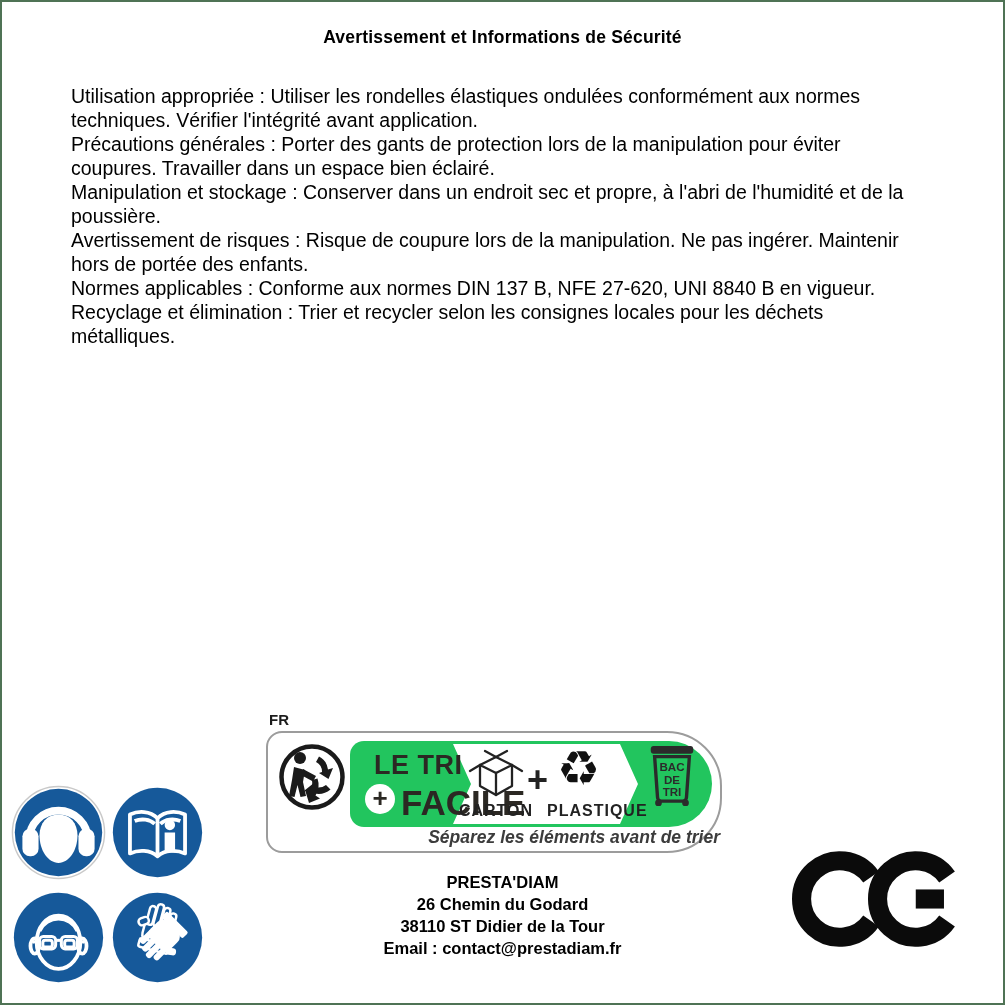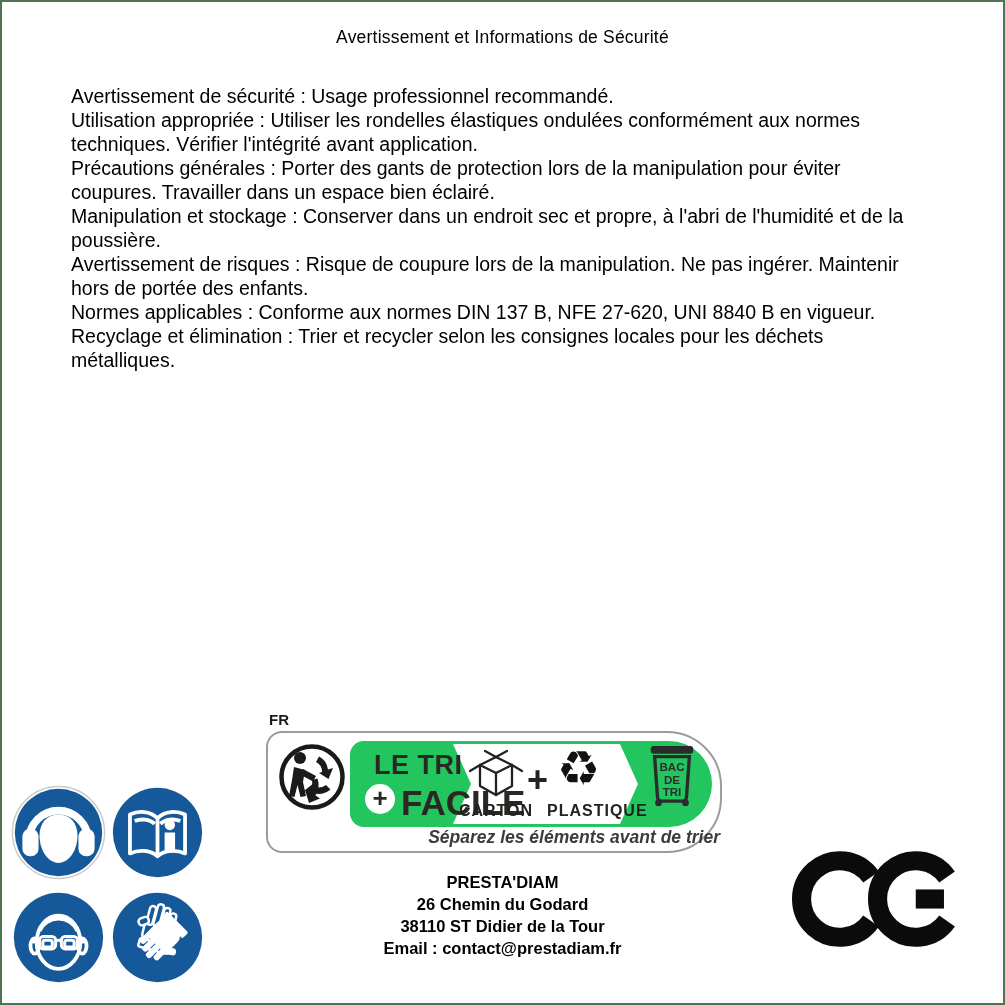--- a/index.html
+++ b/index.html
@@ -4,21 +4,21 @@
 <style>
   html,body{margin:0;padding:0;background:#ffffff;}
   body{
     width:1005px;height:1005px;position:relative;overflow:hidden;
     font-family:"Liberation Sans", sans-serif;color:#000;
   }
   .page-border{position:absolute;inset:0;border:2px solid #4F7355;pointer-events:none;}
 
   .doc-title{
     position:absolute;top:27px;left:0;width:1005px;text-align:center;
-    font-size:17.5px;font-weight:normal;letter-spacing:.2px;
+    font-size:17.5px;font-weight:bold;letter-spacing:.2px;
   }
 
   .body-text{
     position:absolute;left:71px;top:84px;width:880px;
     font-size:19.5px;line-height:24px;
   }
 
   
   .fr-tag{position:absolute;left:269px;top:711px;font-size:15px;font-weight:bold;color:#1c1c1c;}
   .tri-label{
@@ -69,21 +69,20 @@
   .ce{position:absolute;left:792px;top:851px;}
 </style>
 </head>
 <body>
 
 <div class="page-border"></div>
 
 <div class="doc-title">Avertissement et Informations de Sécurité</div>
 
 <div class="body-text">
-  <div>Avertissement de sécurité : Usage professionnel recommandé.</div>
   <div>Utilisation appropriée : Utiliser les rondelles élastiques ondulées conformément aux normes</div>
   <div>techniques. Vérifier l'intégrité avant application.</div>
   <div>Précautions générales : Porter des gants de protection lors de la manipulation pour éviter</div>
   <div>coupures. Travailler dans un espace bien éclairé.</div>
   <div>Manipulation et stockage : Conserver dans un endroit sec et propre, à l'abri de l'humidité et de la</div>
   <div>poussière.</div>
   <div>Avertissement de risques : Risque de coupure lors de la manipulation. Ne pas ingérer. Maintenir</div>
   <div>hors de portée des enfants.</div>
   <div>Normes applicables : Conforme aux normes DIN 137 B, NFE 27-620, UNI 8840 B en vigueur.</div>
   <div>Recyclage et élimination : Trier et recycler selon les consignes locales pour les déchets</div>

